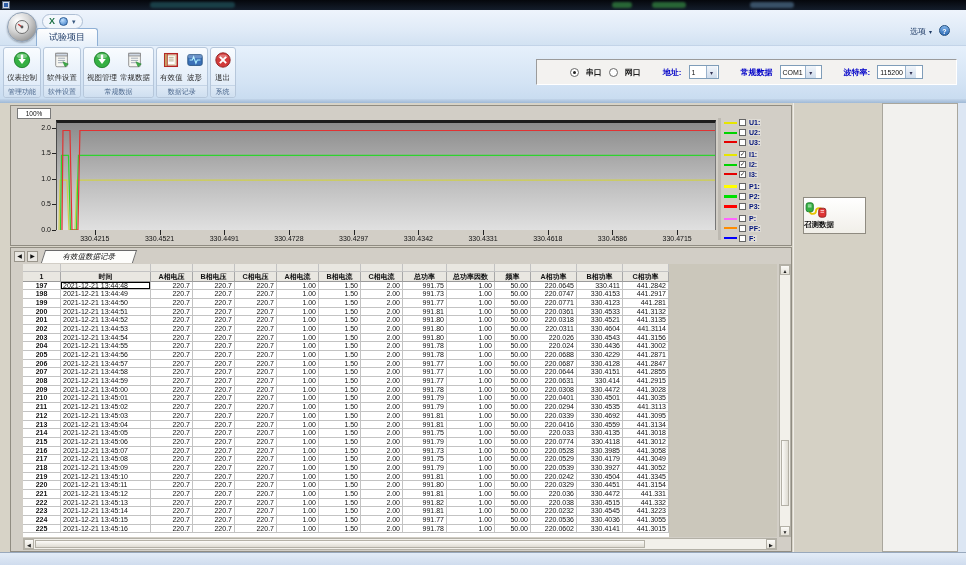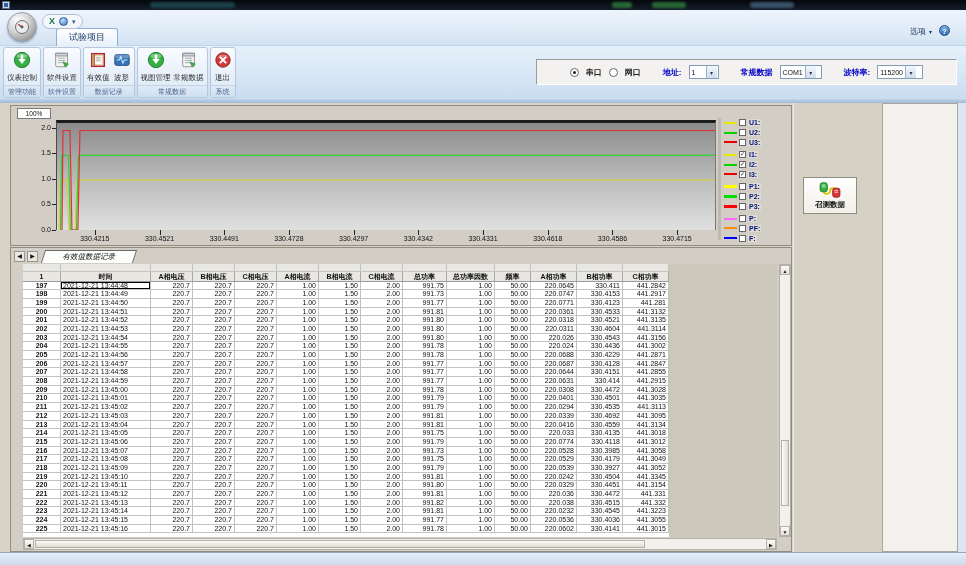--- a/index.html
+++ b/index.html
@@ -24,21 +24,21 @@
          background:rgba(255,255,255,.5); border:1px solid #aebfd4; border-radius:8px; padding:0 6px; z-index:4; }
   .qat-x { font-size:9px; font-weight:bold; color:#1e7145; line-height:13px; }
   .qat-round { width:9px; height:9px; border-radius:50%; background:radial-gradient(circle at 35% 30%, #bfe0ff,#3a79c4); border:1px solid #2c5d96; }
   .qat-caret { font-size:7px; color:#3a5a80; }
   .opt { position:absolute; right:34px; top:26px; font-size:8px; color:#1f3b66; display:flex; gap:3px; align-items:center; }
   .help-ico { position:absolute; right:16px; top:25px; width:11px; height:11px; border-radius:50%;
               background:linear-gradient(#7fb2e8,#2f6db8); color:#fff; font-size:7px; font-weight:bold;
               text-align:center; line-height:11px; border:1px solid #24507f; }
   .tab1 { position:absolute; left:36px; top:28px; width:62px; height:18px;
           background:linear-gradient(#fefefe,#e7f0fa); border:1px solid #8fb0d5; border-bottom:none;
-          border-radius:3px 3px 0 0; font-size:9px; color:#1f3b66; text-align:center; line-height:17px; z-index:3;margin-left:20px; }
+          border-radius:3px 3px 0 0; font-size:9px; color:#1f3b66; text-align:center; line-height:17px; z-index:3; }
   .ribbon-body { position:absolute; left:0; top:46px; width:966px; height:53px;
                  background:linear-gradient(#e6f0fb,#d3e3f4 70%,#c9dcf0); }
   .ribbon-edge { position:absolute; left:0; top:99px; width:966px; height:4px;
                  background:linear-gradient(#c2d4e8,#9fb9d6); }
   #ribbon-groups { position:absolute; left:3px; top:47px; height:51px; display:flex; gap:2px; }
   .rgroup { display:flex; flex-direction:column; border:1px solid #b6c7db; border-radius:3px;
             background:linear-gradient(#f9fcff,#e7f0fa 55%,#dce9f6); }
   .rbtns { flex:1; display:flex; align-items:center; justify-content:center; gap:3px; padding:1px 3px; }
   .rbtn { display:flex; flex-direction:column; align-items:center; cursor:default; }
   .rbtn svg { width:18px; height:18px; }
@@ -104,23 +104,23 @@
   .vscroll { position:absolute; left:768px; top:16px; width:12px; height:273px; background:#f2f0ea; border:1px solid #b3b0a6; }
   .hscroll { position:absolute; left:12px; top:290px; width:754px; height:12px; background:#f2f0ea; border:1px solid #b3b0a6; }
   .sbtn { position:absolute; background:linear-gradient(#fbfaf7,#e4e1d8); border:1px solid #b3b0a6;
           font-size:5px; text-align:center; color:#222; }
   .vthumb { position:absolute; left:1px; width:8px; background:linear-gradient(90deg,#fcfbf8,#dedbd2);
             border:1px solid #b3b0a6; }
   .hthumb { position:absolute; top:1px; height:8px; background:linear-gradient(#fcfbf8,#dedbd2);
             border:1px solid #b3b0a6; }
   
   .side { position:absolute; left:793px; top:103px; width:89px; height:449px; background:#d5d1c5; border-left:1px solid #efede8; }
-  .side-btn { position:absolute; left:9px; width:54px; height:37px; background:linear-gradient(#ffffff,#f1efe9);
-              border:1px solid #8f8b81; display:flex; flex-direction:column; align-items:center;
-              justify-content:center; gap:1px; }
+  .side-btn { position:absolute; left:9px; width:63px; height:37px; background:linear-gradient(#ffffff,#f1efe9);
+              border:1px solid #8f8b81; display:flex; flex-direction:column; align-items:flex-start;
+              justify-content:center; gap:1px;margin-top:20px; }
   .side-btn .lbl { font-size:7.5px; font-weight:bold; color:#111; white-space:nowrap; }
   .far-panel { position:absolute; left:882px; top:103px; width:76px; height:449px; background:#f2f1ee; border:1px solid #a9a69c; }
   .frame-right { position:absolute; left:958px; top:103px; width:8px; height:462px; background:#dce6f3; }
   .frame-bottom { position:absolute; left:0; top:552px; width:966px; height:13px; background:linear-gradient(#e3ecf7,#cfdcee); border-top:1px solid #98a8bc; }
 </style>
 </head>
 <body>
 
 <div class="stage">
 
@@ -183,64 +183,64 @@
               </svg></span>
             <div class="rlabel">软件设置</div>
           </div>
         </div>
         <div class="rgroup-label">软件设置</div>
       </div>
       <div class="rgroup">
         <div class="rbtns">
           <div class="rbtn">
             <span><svg viewBox="0 0 20 20" style="width: 18px; height: 18px;">
-                <rect x="3" y="3" width="14" height="14" fill="#e8e0c8" stroke="#b22222" stroke-width="1.6"></rect>
-                <rect x="6" y="5" width="8.5" height="10" fill="#fff" stroke="#c9b98a" stroke-width="0.5"></rect>
-                <line x1="7.5" y1="7" x2="13" y2="7" stroke="#8a7a4a" stroke-width="0.7"></line>
-                <line x1="7.5" y1="9" x2="13" y2="9" stroke="#8a7a4a" stroke-width="0.7"></line>
-                <line x1="7.5" y1="11" x2="13" y2="11" stroke="#8a7a4a" stroke-width="0.7"></line>
-                <rect x="3" y="3" width="2.8" height="14" fill="#caa96a" stroke="#b22222" stroke-width="0.8"></rect>
-              </svg></span>
-            <div class="rlabel">有效值</div>
-          </div>
-          <div class="rbtn">
-            <span><svg viewBox="0 0 20 20" style="width: 18px; height: 18px;">
-                <rect x="2" y="4" width="16" height="12" rx="2" fill="#3a70b8" stroke="#24507f"></rect>
-                <path d="M4 10 L7 10 L8.5 6.5 L11 13.5 L12.5 10 L16 10" stroke="#aef0ff" stroke-width="1.2" fill="none"></path>
-                <rect x="2" y="4" width="16" height="4" rx="2" fill="rgba(255,255,255,0.25)"></rect>
-              </svg></span>
-            <div class="rlabel">波形</div>
-          </div>
-        </div>
-        <div class="rgroup-label">数据记录</div>
-      </div>
-      <div class="rgroup">
-        <div class="rbtns">
-          <div class="rbtn">
-            <span><svg viewBox="0 0 20 20" style="width: 18px; height: 18px;">
                 <circle cx="10" cy="10" r="8.5" fill="#35b043" stroke="#1e7d2c"></circle>
                 <rect x="8.7" y="4" width="2.6" height="5.2" fill="#fff"></rect>
                 <polygon points="5.8,9 14.2,9 10,14.5" fill="#fff"></polygon>
                 <ellipse cx="10" cy="5.6" rx="5.8" ry="2.6" fill="rgba(255,255,255,0.35)"></ellipse>
               </svg></span>
             <div class="rlabel">视图管理</div>
           </div>
           <div class="rbtn">
             <span><svg viewBox="0 0 20 20" style="width: 18px; height: 18px;">
                 <rect x="3" y="2.5" width="13" height="15" rx="1.5" fill="#f7f7f2" stroke="#8a8a8a"></rect>
                 <rect x="3" y="2.5" width="13" height="3" fill="#cfd8e4" stroke="#8a8a8a"></rect>
                 <line x1="5.5" y1="8" x2="13.5" y2="8" stroke="#9aa4b2"></line>
                 <line x1="5.5" y1="10.5" x2="13.5" y2="10.5" stroke="#9aa4b2"></line>
                 <line x1="5.5" y1="13" x2="11" y2="13" stroke="#9aa4b2"></line>
                 <path d="M11 12 L17 14.5 L13.5 17.5 Z" fill="#3fae49" stroke="#1e7d2c" stroke-width="0.6"></path>
               </svg></span>
             <div class="rlabel">常规数据</div>
           </div>
         </div>
         <div class="rgroup-label">常规数据</div>
+      </div>
+      <div class="rgroup">
+        <div class="rbtns">
+          <div class="rbtn">
+            <span><svg viewBox="0 0 20 20" style="width: 18px; height: 18px;">
+                <rect x="3" y="3" width="14" height="14" fill="#e8e0c8" stroke="#b22222" stroke-width="1.6"></rect>
+                <rect x="6" y="5" width="8.5" height="10" fill="#fff" stroke="#c9b98a" stroke-width="0.5"></rect>
+                <line x1="7.5" y1="7" x2="13" y2="7" stroke="#8a7a4a" stroke-width="0.7"></line>
+                <line x1="7.5" y1="9" x2="13" y2="9" stroke="#8a7a4a" stroke-width="0.7"></line>
+                <line x1="7.5" y1="11" x2="13" y2="11" stroke="#8a7a4a" stroke-width="0.7"></line>
+                <rect x="3" y="3" width="2.8" height="14" fill="#caa96a" stroke="#b22222" stroke-width="0.8"></rect>
+              </svg></span>
+            <div class="rlabel">有效值</div>
+          </div>
+          <div class="rbtn">
+            <span><svg viewBox="0 0 20 20" style="width: 18px; height: 18px;">
+                <rect x="2" y="4" width="16" height="12" rx="2" fill="#3a70b8" stroke="#24507f"></rect>
+                <path d="M4 10 L7 10 L8.5 6.5 L11 13.5 L12.5 10 L16 10" stroke="#aef0ff" stroke-width="1.2" fill="none"></path>
+                <rect x="2" y="4" width="16" height="4" rx="2" fill="rgba(255,255,255,0.25)"></rect>
+              </svg></span>
+            <div class="rlabel">波形</div>
+          </div>
+        </div>
+        <div class="rgroup-label">数据记录</div>
       </div>
       <div class="rgroup">
         <div class="rbtns">
           <div class="rbtn">
             <span><svg viewBox="0 0 20 20" style="width: 18px; height: 18px;">
                 <circle cx="10" cy="10" r="8" fill="#d23b3b" stroke="#8f1f1f"></circle>
                 <path d="M6.5 6.5 L13.5 13.5 M13.5 6.5 L6.5 13.5" stroke="#fff" stroke-width="2.2"></path>
                 <ellipse cx="10" cy="6.2" rx="5.2" ry="2.4" fill="rgba(255,255,255,0.3)"></ellipse>
               </svg></span>
             <div class="rlabel">退出</div>

